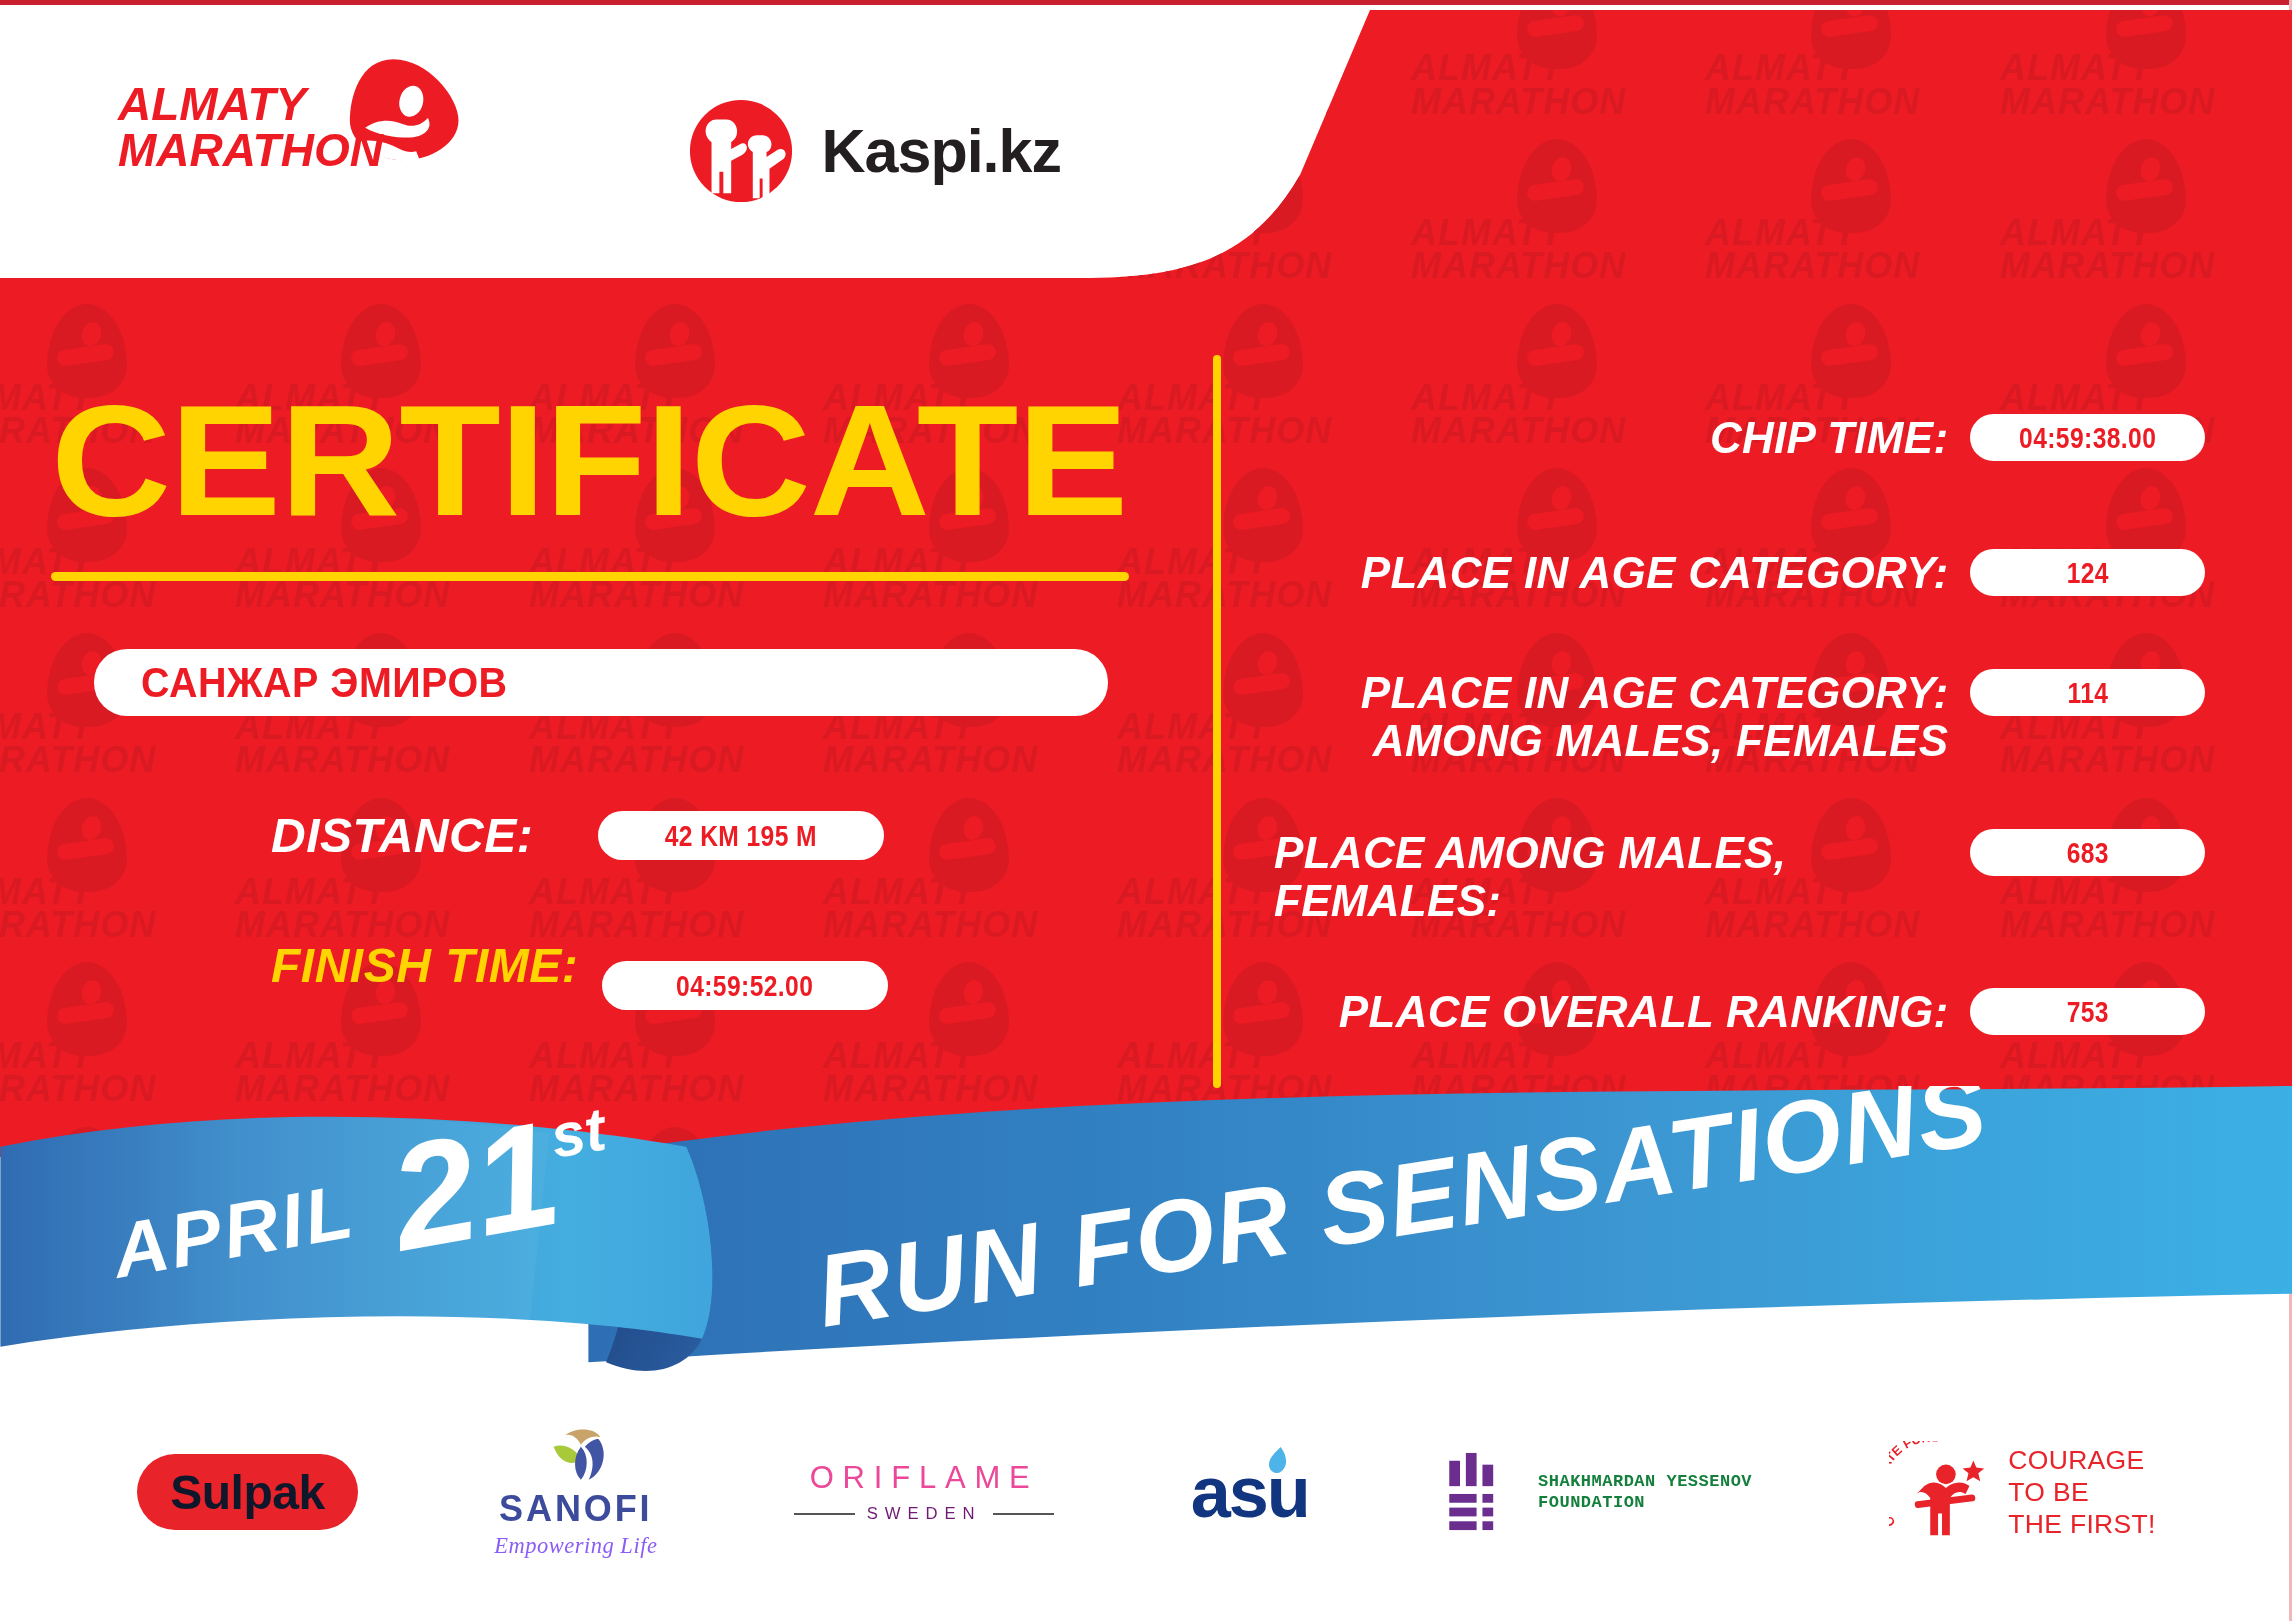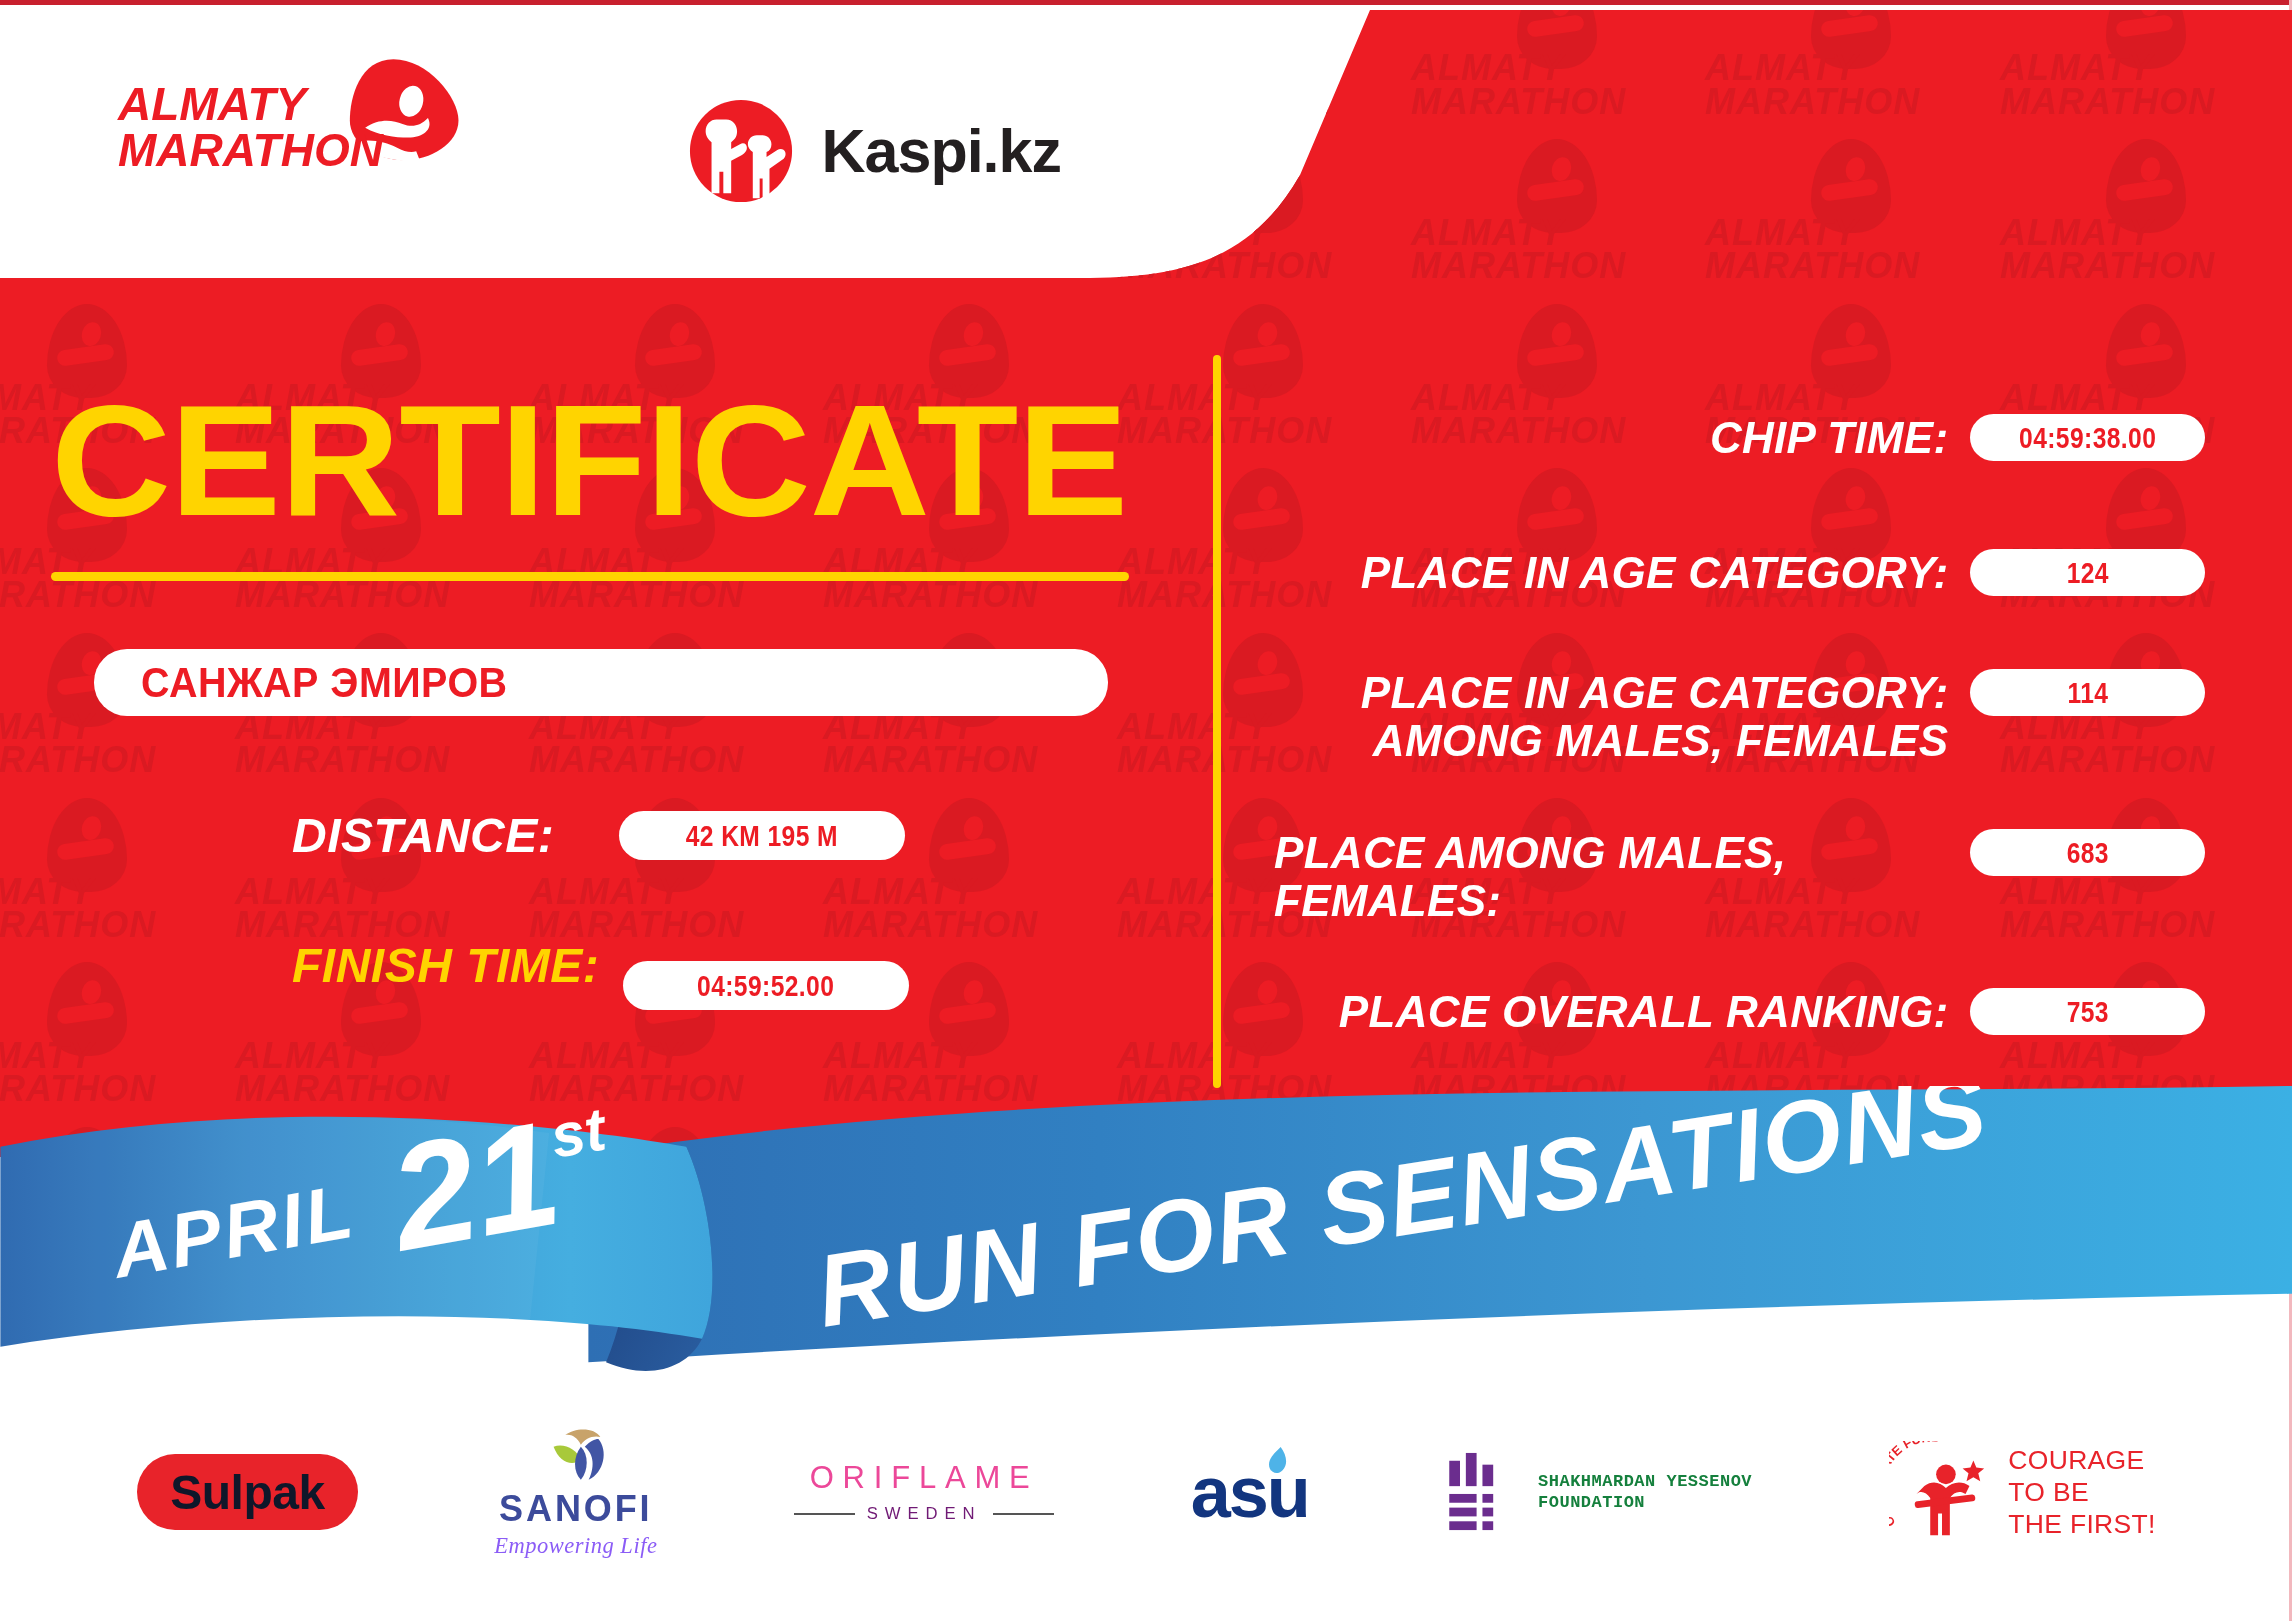--- a/index.html
+++ b/index.html
@@ -99,21 +99,20 @@
     transform:scaleX(0.94); transform-origin:left center;
   }
 
   .left-row {
     position:absolute; display:flex; align-items:center;
   }
   .left-row .lbl {
     font-size:48px; font-weight:bold; font-style:italic;
     letter-spacing:0.5px; white-space:nowrap;
     font-family:"Liberation Sans", sans-serif;
-    margin-left:21px;
   }
   .lbl-white { color:#ffffff; }
   .lbl-yellow { color:#FFD400; }
   .val-pill {
     background:#ffffff; border-radius:25.5px;
     height:49px; display:flex; align-items:center; justify-content:center;
     color:#ED1C24; font-weight:bold; font-size:30px;
     letter-spacing:0.5px; white-space:nowrap;
     font-family:"Liberation Sans", sans-serif;
     transform-origin:center;

